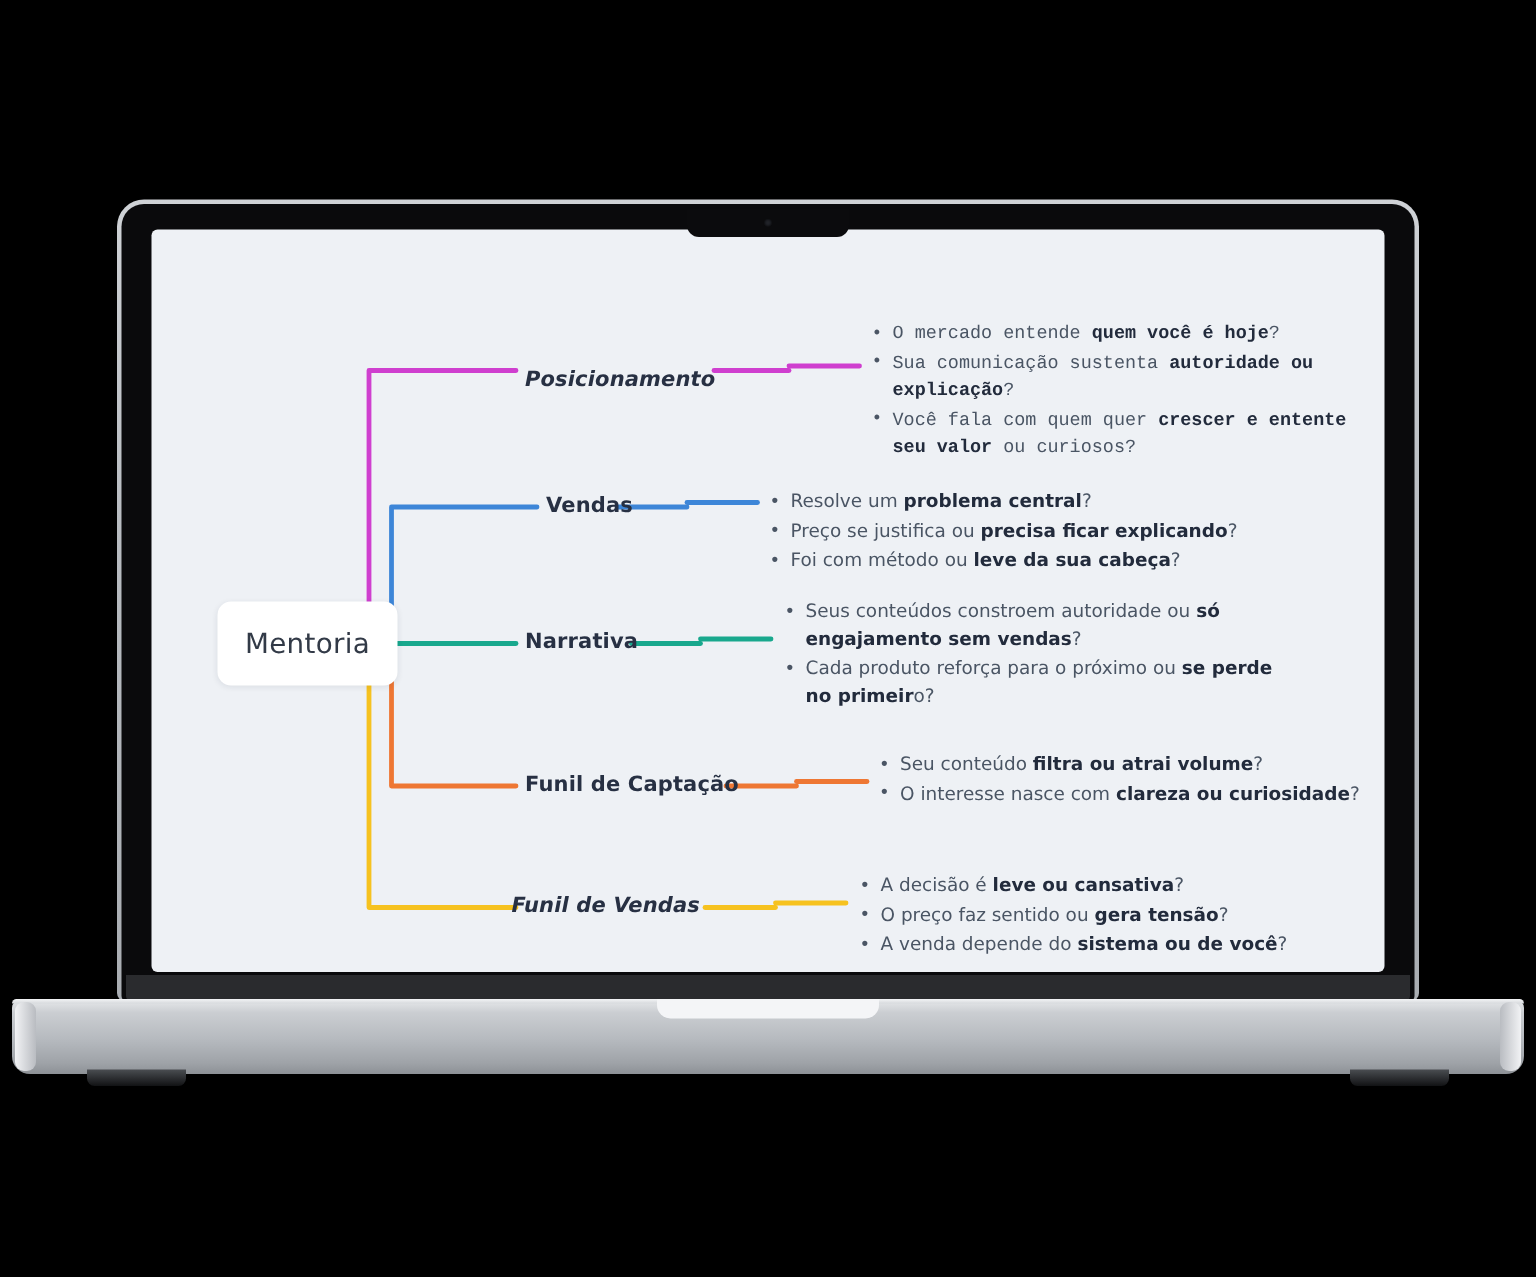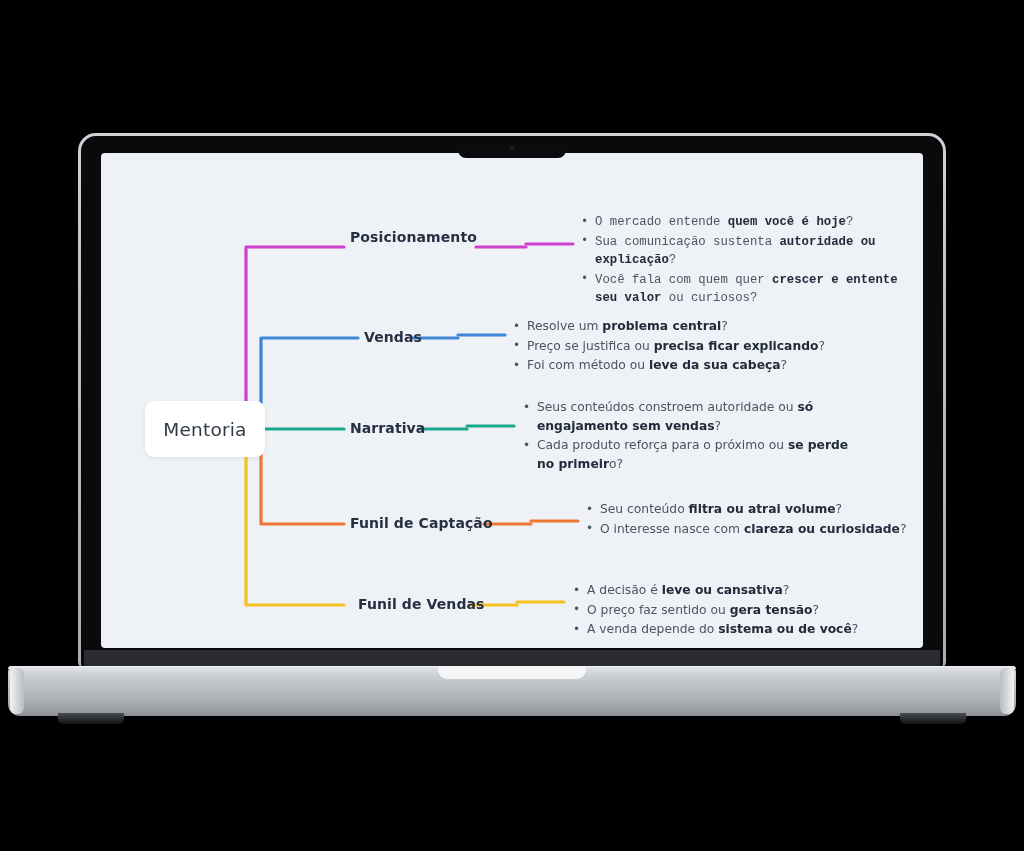--- a/index.html
+++ b/index.html
@@ -168,32 +168,32 @@
               <path d="M145 296 L145 452 L243 452" fill="none" stroke="#f6c21f" stroke-width="3.2" stroke-linecap="round" stroke-linejoin="round"></path>
               <path d="M369 452 L416 452" fill="none" stroke="#f6c21f" stroke-width="3.2" stroke-linecap="round"></path>
               <path d="M416 449 L463 449" fill="none" stroke="#f6c21f" stroke-width="3.2" stroke-linecap="round"></path>
             </g>
           </svg>
 
           <div class="center-node">
             <span>Mentoria</span>
           </div>
 
-          <div class="branch-label" style="left:249px; top:76px;">Posicionamento</div>
+          <div class="branch-label" style="left:249px; top:92px;font-style:italic;">Posicionamento</div>
           <div class="branch-label" style="left:263px; top:176px;">Vendas</div>
           <div class="branch-label" style="left:249px; top:267px;">Narrativa</div>
           <div class="branch-label" style="left:249px; top:362px;">Funil de Captação</div>
-          <div class="branch-label" style="left:257px; top:443px;">Funil de Vendas</div>
+          <div class="branch-label" style="left:240px; top:443px;font-style:italic;">Funil de Vendas</div>
 
           <ul class="bullets" style="left:480px; top:60px; width:340px;font-family:Liberation Mono, monospace;">
               <li>O mercado entende <b>quem você é hoje</b>?</li>
               <li>Sua comunicação sustenta <b>autoridade ou explicação</b>?</li>
               <li>Você fala com quem quer <b>crescer e entente seu valor</b> ou curiosos?</li>
             </ul>
-          <ul class="bullets" style="left:412px; top:164px; width:345px;">
+          <ul class="bullets" style="left:412px; top:172px; width:345px;">
               <li>Resolve um <b>problema central</b>?</li>
               <li>Preço se justifica ou <b>precisa ficar explicando</b>?</li>
               <li>Foi com método ou <b>leve da sua cabeça</b>?</li>
             </ul>
           <ul class="bullets" style="left:422px; top:245px; width:330px;">
               <li>Seus conteúdos constroem autoridade ou <b>só engajamento sem vendas</b>?</li>
               <li>Cada produto reforça para o próximo ou <b>se perde no primeir</b>o?</li>
             </ul>
           <ul class="bullets" style="left:485px; top:347px; width:335px;">
               <li>Seu conteúdo <b>filtra ou atrai volume</b>?</li>

